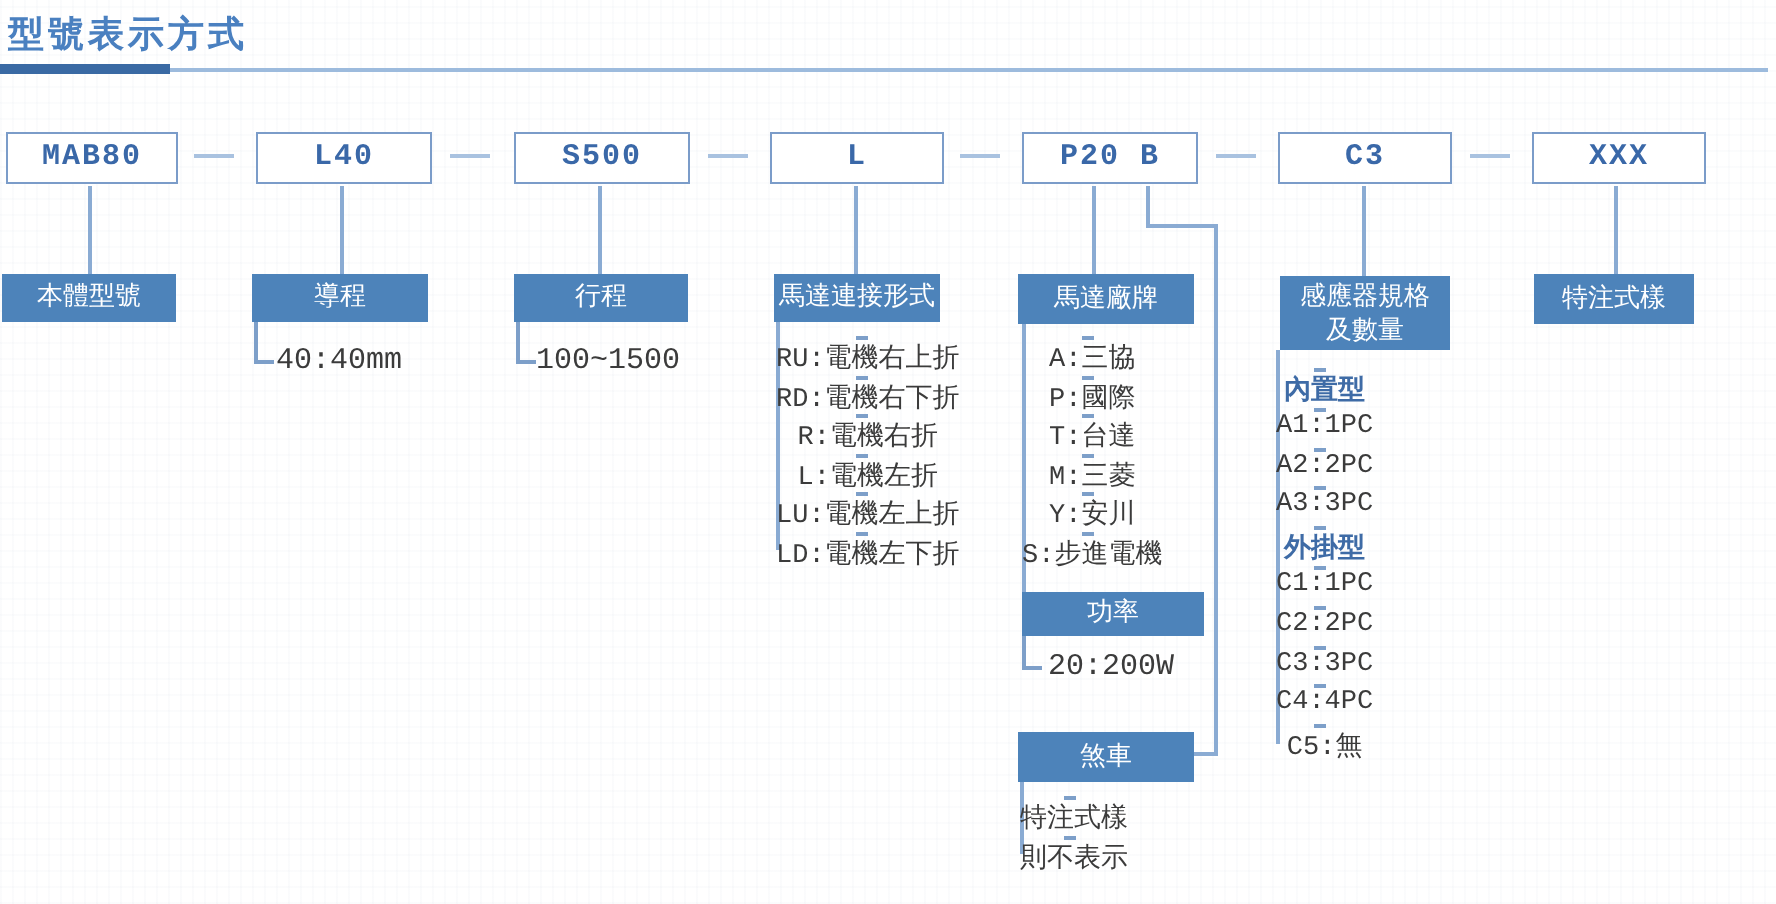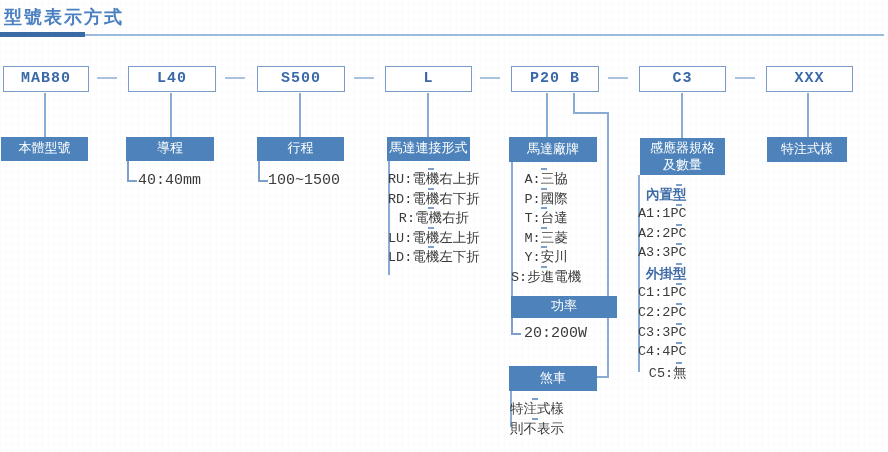--- a/index.html
+++ b/index.html
@@ -25,21 +25,21 @@
     position:absolute;background:#4d83ba;color:#fff;font-size:13px;
     text-align:center;height:24px;line-height:24px;white-space:nowrap;
   }
   .lbl2{height:37px;line-height:17px;display:flex;flex-direction:column;justify-content:center;}
   .corner{position:absolute;border-left:2px solid #7d9fc9;border-bottom:2px solid #7d9fc9;}
   .txt{position:absolute;font-size:15px;color:#3b3b3b;line-height:16px;white-space:nowrap;}
   .list{position:absolute;}
   .li{display:flex;align-items:center;height:19.5px;font-size:13.5px;color:#3b3b3b;white-space:nowrap;flex-direction:column;}
   .li .tick{width:6px;height:2px;background:#7d9fc9;margin-right:5px;flex:none;}
   .li.hdr span{color:#3e6ba6;font-weight:bold;}
-  .c3 .li{height:19.8px;align-items:flex-end;}
+  .c3 .li{height:19.8px;}
 </style>
 </head>
 <body>
 
 <div class="stage">
 
   <div class="title">型號表示方式</div>
   <div class="rule">
     <i class="rule-thick"></i>
   </div>
@@ -98,20 +98,24 @@
     <div class="li">
         <i class="tick"></i>
         <span>RD:電機右下折</span>
       </div>
     <div class="li">
         <i class="tick"></i>
         <span>R:電機右折</span>
       </div>
     <div class="li">
         <i class="tick"></i>
+        <span>L:電機左折</span>
+      </div>
+    <div class="li">
+        <i class="tick"></i>
         <span>LU:電機左上折</span>
       </div>
     <div class="li">
         <i class="tick"></i>
         <span>LD:電機左下折</span>
       </div>
   </div>
 
   <i class="vline" style="left:511px;top:162px;height:134px"></i>
   <div class="list" style="left:511px;top:168px">
@@ -134,21 +138,21 @@
     <div class="li">
         <i class="tick"></i>
         <span>Y:安川</span>
       </div>
     <div class="li">
         <i class="tick"></i>
         <span>S:步進電機</span>
       </div>
   </div>
 
-  <div class="lbl" style="left:511px;top:296px;width:106px;height:22px;line-height:22px">功率</div>
+  <div class="lbl" style="left:511px;top:296px;width:91px;height:22px;line-height:22px">功率</div>
   <i class="corner" style="left:511px;top:318px;width:8px;height:15px"></i>
   <div class="txt" style="left:524px;top:326px">20:200W</div>
 
   <div class="lbl" style="left:509px;top:366px;width:88px;height:25px;line-height:25px">煞車</div>
   <i class="vline" style="left:510px;top:391px;height:36px"></i>
   <div class="list" style="left:510px;top:398px">
     <div class="li">
         <i class="tick"></i>
         <span>特注式樣</span>
       </div>

